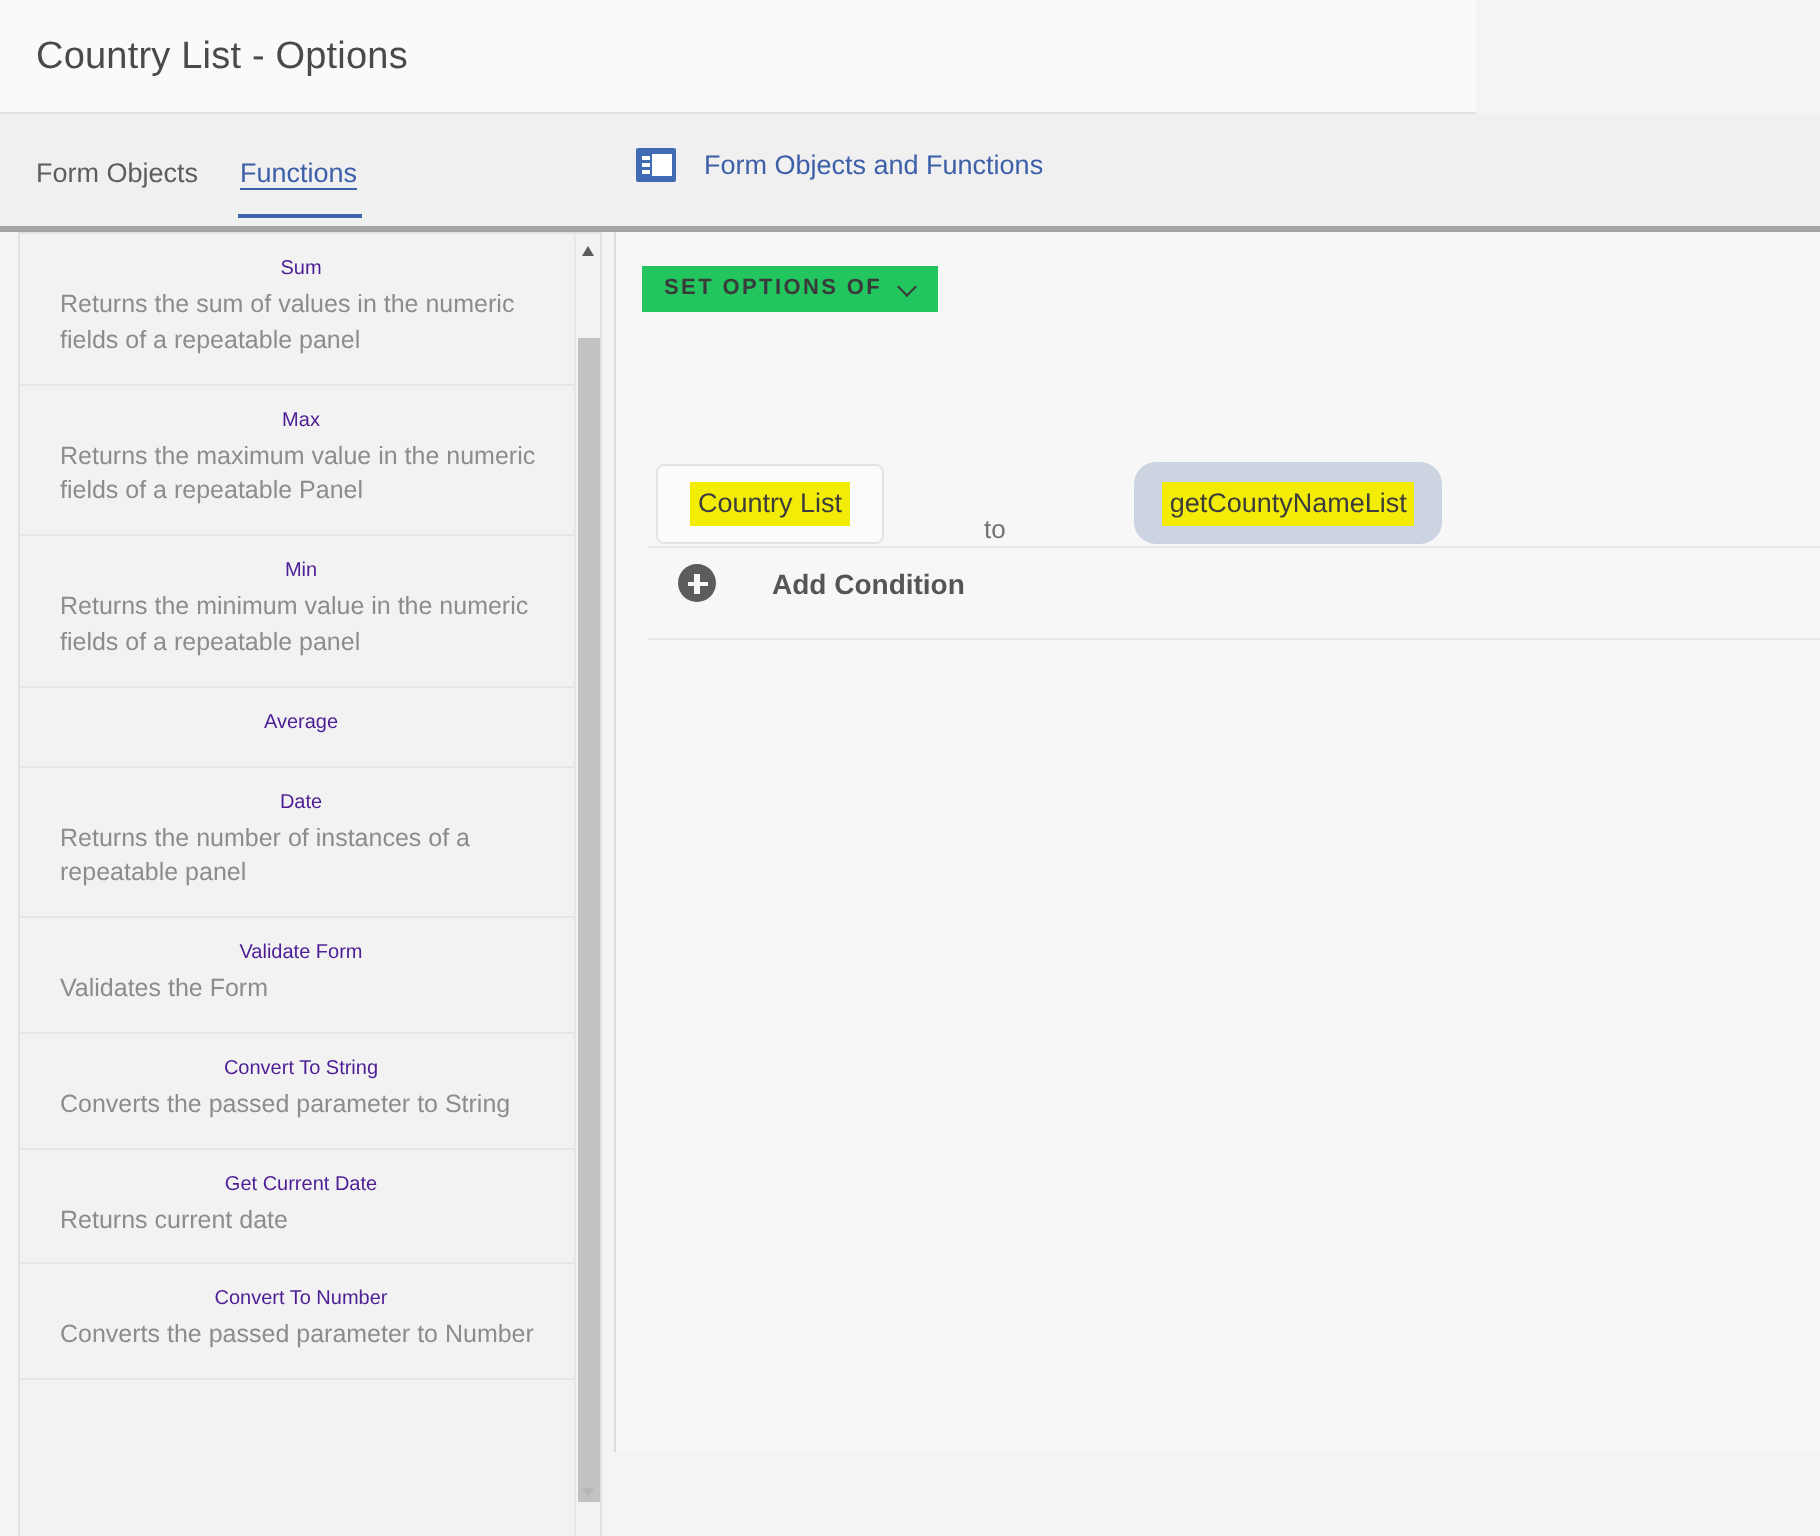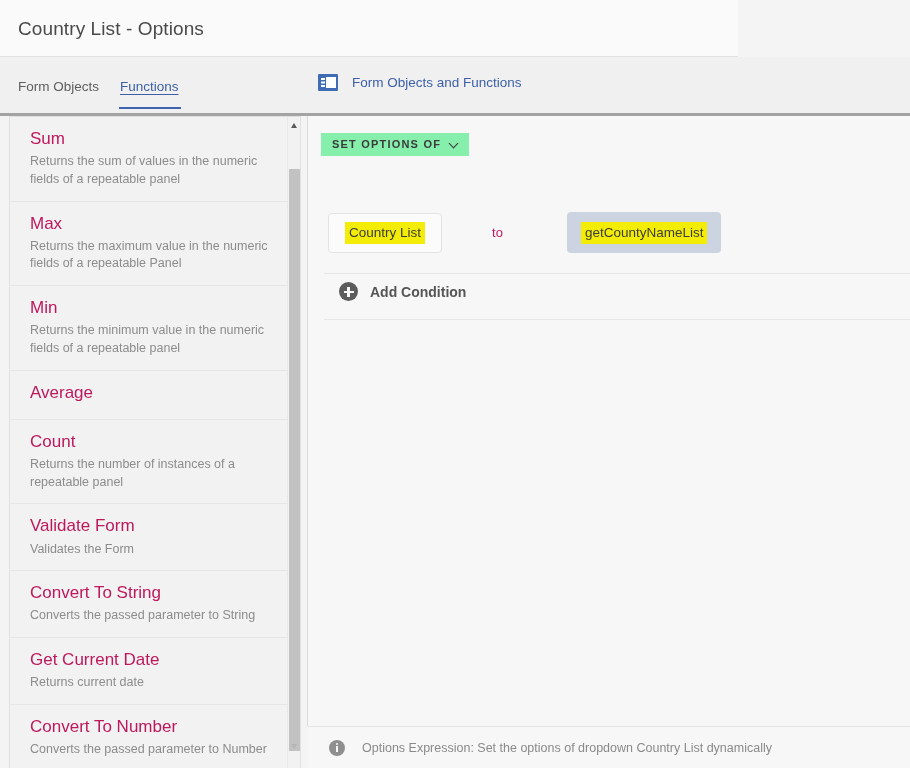--- a/index.html
+++ b/index.html
@@ -114,24 +114,25 @@
     border-bottom: none;
     overflow: hidden;
   }
   .fn-list { position: absolute; left: 0; top: 0; width: 279px; }
   .fn-item {
     padding: 11px 18px 12px 20px;
     border-bottom: 1px solid #e6e6e6;
     cursor: pointer;
   }
   .fn-title {
-    font-size: 17px;
-    color: #be185d;
+    font-size: 10px;
+    color: #4c1d95;
     margin-bottom: 3px;
     line-height: 1.3;
+    text-align: center;
   }
   .fn-desc {
     font-size: 12.5px;
     color: #8c8c8c;
     line-height: 1.42;
     max-width: 250px;
   }
 
   
   .scrollbar {
@@ -177,21 +178,21 @@
   .rightpanel {
     position: absolute;
     left: 308px; top: 116px;
     width: 602px; height: 610px;
     background: #f7f7f7;
   }
 
   .setoptions-badge {
     position: absolute;
     left: 13px; top: 17px;
-    background: #86efac;
+    background: #22c55e;
     padding: 5px 10px 6px 11px;
     display: flex;
     align-items: center;
     gap: 9px;
     cursor: pointer;
   }
   .setoptions-badge .lbl {
     font-size: 11px;
     font-weight: bold;
     letter-spacing: 1.2px;
@@ -208,73 +209,74 @@
     position: absolute;
     left: 0; top: 0;
     width: 6px; height: 6px;
     border-right: 1.6px solid #3a3a3a;
     border-bottom: 1.6px solid #3a3a3a;
     transform: rotate(45deg);
   }
 
   .expr-row {
     position: absolute;
-    left: 16px; top: 64px;
+    left: 16px; top: 51px;
     width: 575px;
     height: 105px;
     display: flex;
-    align-items: center;
+    align-items: flex-end;
   }
   .chip {
     display: inline-flex;
     align-items: center;
     justify-content: center;
     border-radius: 4px;
     cursor: pointer;
   }
   .chip-object {
     background: #fbfbfb;
     border: 1px solid #e3e3e3;
     height: 40px;
     padding: 0 16px;
     margin-left: 4px;
   }
   .chip-function {
     background: #ccd4e2;
     height: 41px;
     padding: 0 14px;
     margin-left: 64px;
+    border-radius: 11px;
   }
   .chip .hl {
     background: #f3ec06;
     color: #3c3c3c;
     font-size: 13.5px;
     padding: 3px 4px 4px 4px;
     white-space: nowrap;
   }
   .expr-to {
     margin-left: 50px;
     font-size: 13px;
-    color: #be185d;
+    color: #737373;
   }
 
   .hdivider {
     position: absolute;
     left: 16px; top: 157px;
     width: 586px; height: 1px;
     background: #e6e6e6;
   }
   .hdivider.second { top: 203px; }
 
   .add-condition {
     position: absolute;
     left: 31px; top: 166px;
     display: flex;
     align-items: center;
-    gap: 12px;
+    gap: 28px;
     cursor: pointer;
   }
   .plus-circle {
     width: 19px; height: 19px;
     border-radius: 50%;
     background: #5c5c5c;
     position: relative;
     flex: none;
   }
   .plus-circle::before,
@@ -362,21 +364,21 @@
           <div class="fn-desc">Returns the maximum value in the numeric fields of a repeatable Panel</div>
         </div>
         <div class="fn-item">
           <div class="fn-title">Min</div>
           <div class="fn-desc">Returns the minimum value in the numeric fields of a repeatable panel</div>
         </div>
         <div class="fn-item">
           <div class="fn-title">Average</div>
         </div>
         <div class="fn-item">
-          <div class="fn-title">Count</div>
+          <div class="fn-title">Date</div>
           <div class="fn-desc">Returns the number of instances of a repeatable panel</div>
         </div>
         <div class="fn-item">
           <div class="fn-title">Validate Form</div>
           <div class="fn-desc">Validates the Form</div>
         </div>
         <div class="fn-item">
           <div class="fn-title">Convert To String</div>
           <div class="fn-desc">Converts the passed parameter to String</div>
         </div>
@@ -418,18 +420,14 @@
     <div class="hdivider"></div>
 
     <div class="add-condition">
       <span class="plus-circle"></span>
       <span class="lbl">Add Condition</span>
     </div>
 
     <div class="hdivider second"></div>
   </div>
 
-  <div class="statusbar">
-    <span class="info-icon"></span>
-    <span class="status-text">Options Expression: Set the options of dropdown Country List dynamically</span>
-  </div>
 
 </div>
 
 </body></html>

